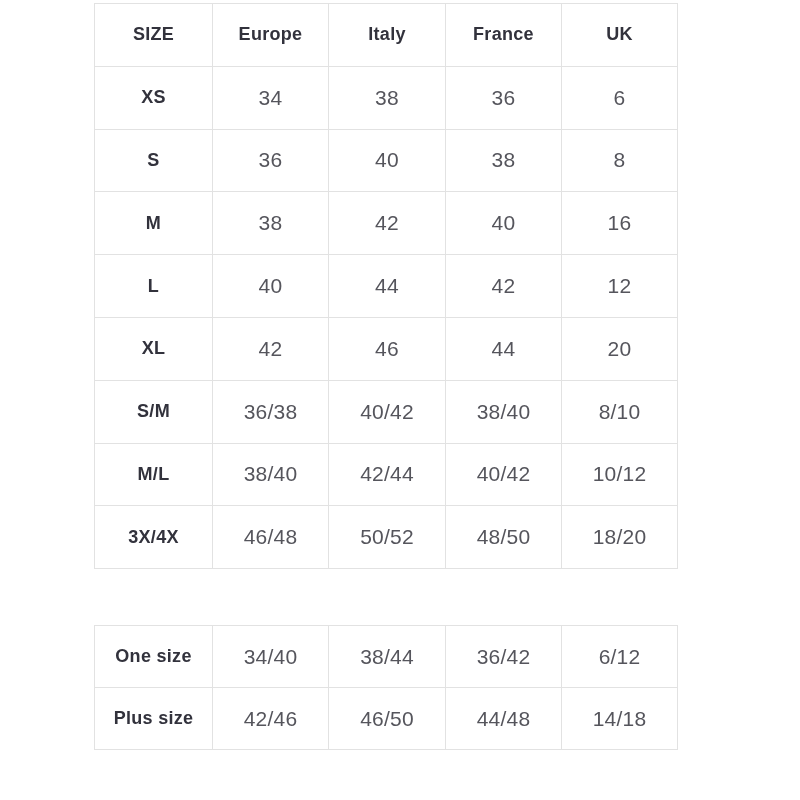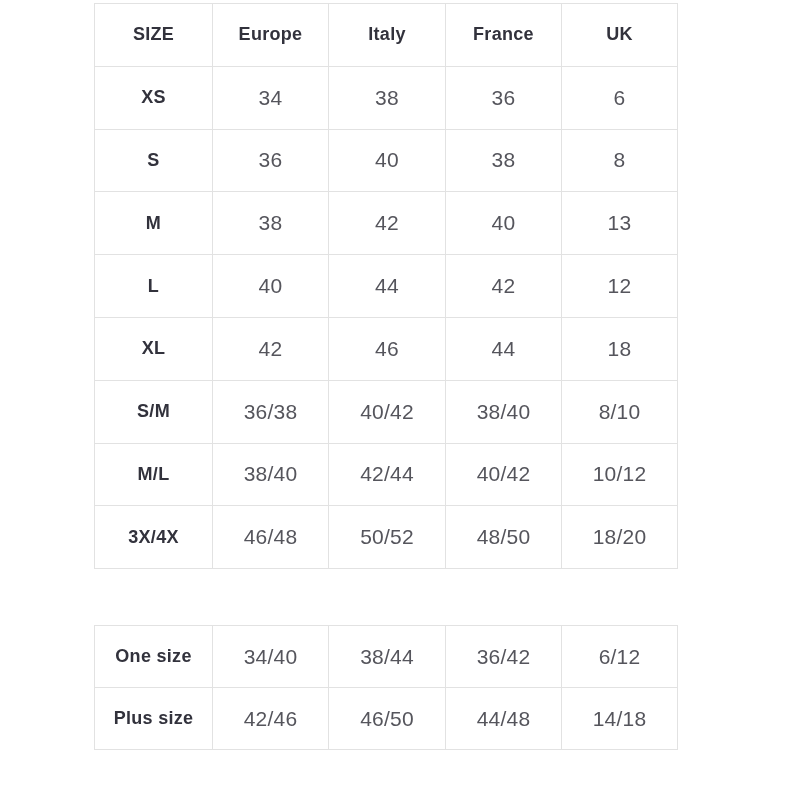--- a/index.html
+++ b/index.html
@@ -85,35 +85,35 @@
         <td>36</td>
         <td>40</td>
         <td>38</td>
         <td>8</td>
       </tr>
       <tr>
         <th>M</th>
         <td>38</td>
         <td>42</td>
         <td>40</td>
-        <td>13</td>
+        <td>16</td>
       </tr>
       <tr>
         <th>L</th>
         <td>40</td>
         <td>44</td>
         <td>42</td>
         <td>12</td>
       </tr>
       <tr>
         <th>XL</th>
         <td>42</td>
         <td>46</td>
         <td>44</td>
-        <td>18</td>
+        <td>20</td>
       </tr>
       <tr>
         <th>S/M</th>
         <td>36/38</td>
         <td>40/42</td>
         <td>38/40</td>
         <td>8/10</td>
       </tr>
       <tr>
         <th>M/L</th>

